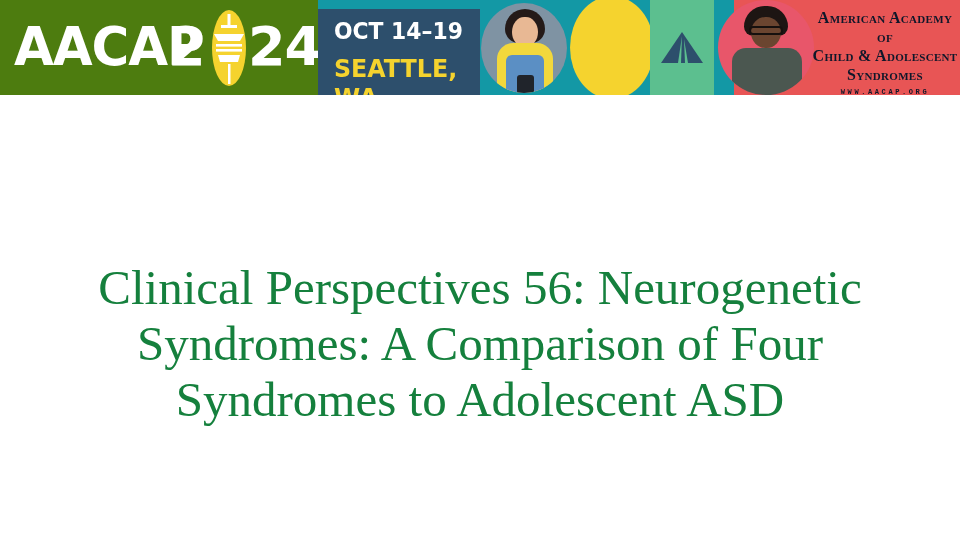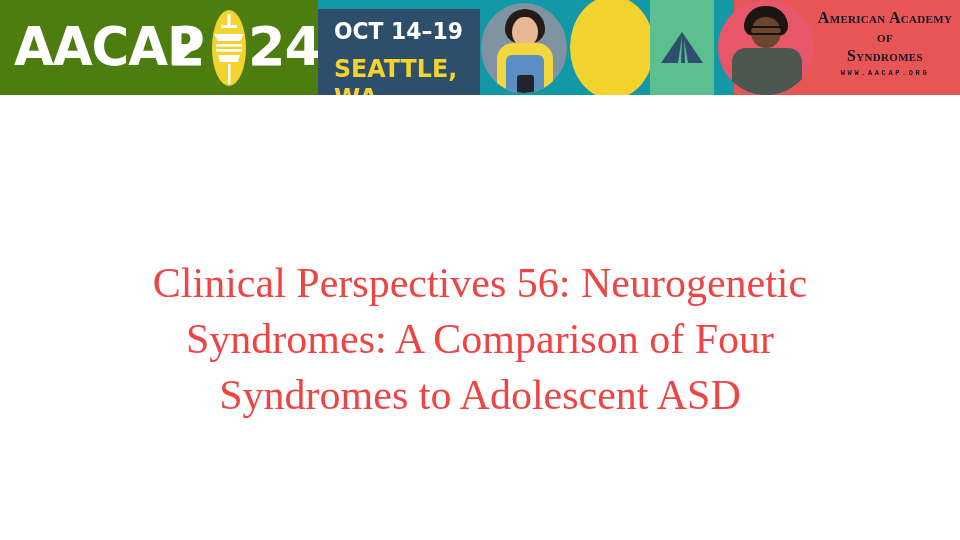--- a/index.html
+++ b/index.html
@@ -242,23 +242,23 @@
     height: 445px;
     background: #ffffff;
   }
   .slide-title {
     position: absolute;
     left: 48px;
     top: 132px;
     width: 864px;
     text-align: center;
     font-family: "Liberation Serif", serif;
-    font-size: 42px;
+    font-size: 49px;
     line-height: 56px;
-    color: #ef4444;
+    color: #15803d;
     font-weight: 400;
   }
   .slide-title .tline { display: block; }
 </style>
 </head>
 <body>
 
 <div class="banner">
 
   <div class="seg-logo">
@@ -303,20 +303,21 @@
   <div class="seg-right">
     <div class="teal-sliver"></div>
     <div class="photo-child">
       <div class="child-hair"></div>
       <div class="child-face"></div>
       <div class="child-glasses"></div>
       <div class="child-body"></div>
     </div>
     <div class="aacap-org-text">
       <span class="aacap-l1">American Academy of</span>
+      <span class="aacap-l2">Child &amp; Adolescent</span>
       <span class="aacap-l3">Syndromes</span>
       <span class="aacap-url">WWW.AACAP.ORG</span>
     </div>
   </div>
 
 </div>
 
 <div class="slide-body">
   <h1 class="slide-title">
     <span class="tline">Clinical Perspectives 56: Neurogenetic</span>

